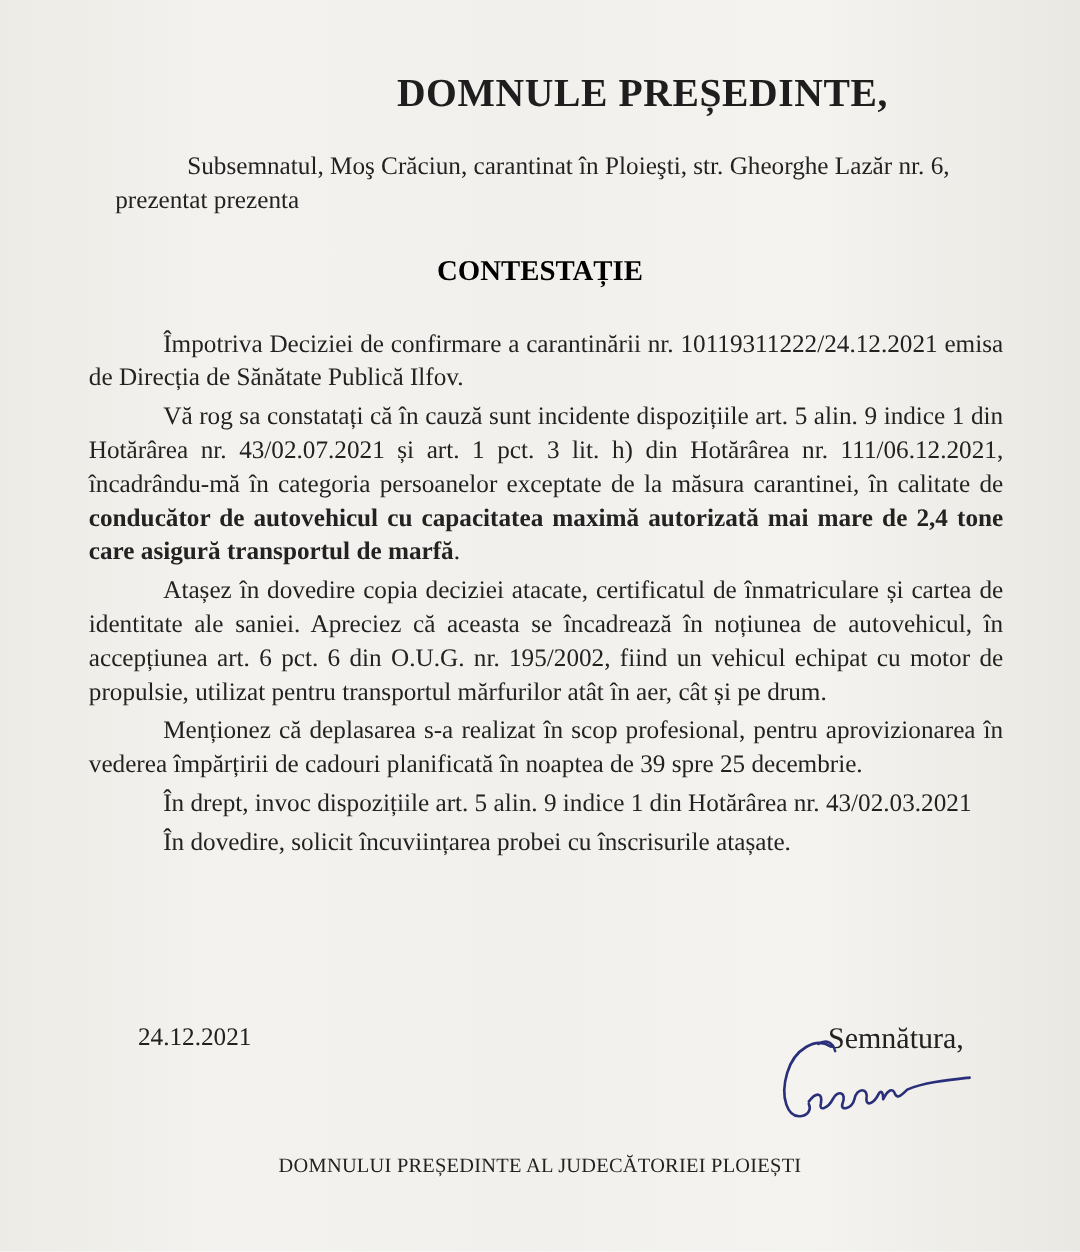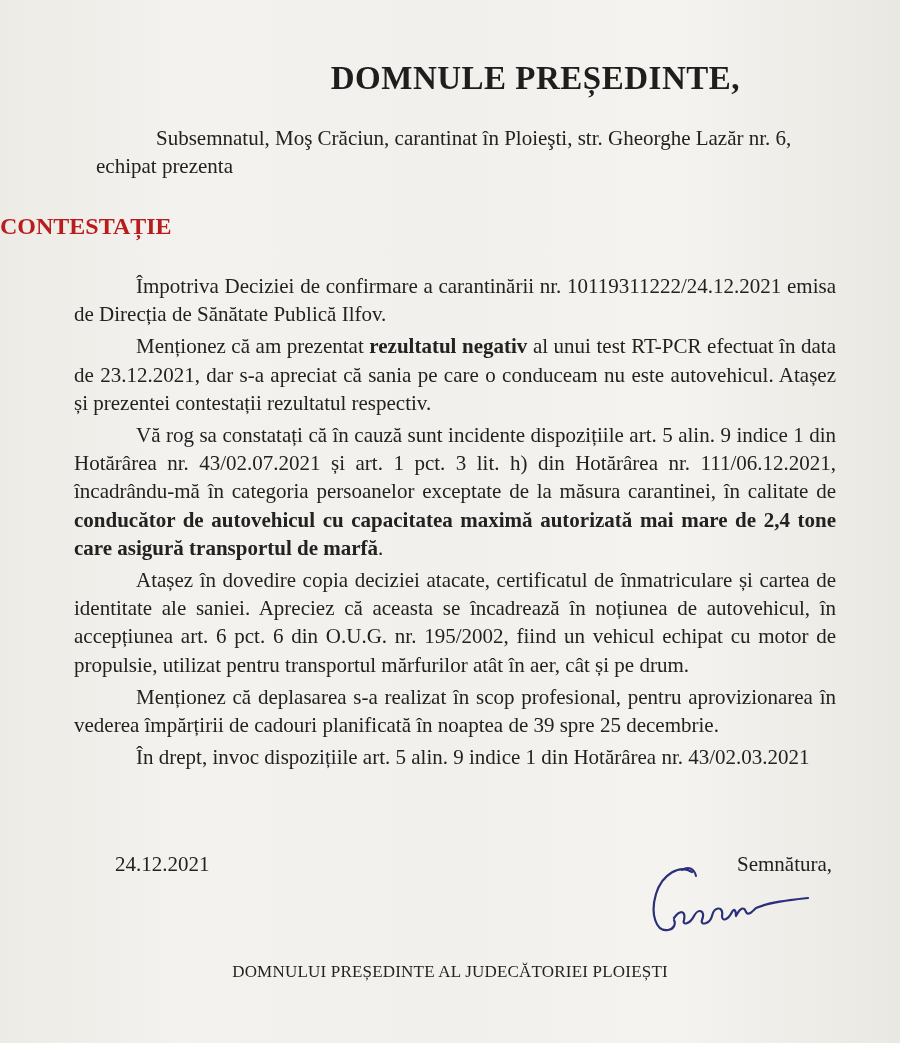--- a/index.html
+++ b/index.html
@@ -14,57 +14,57 @@
   .title {
     position: absolute; top: 60px; left: 0; width: 740px; text-align: right;
     font-weight: bold; font-size: 33px; letter-spacing: 0.5px; color: #1e1e1e;
   }
   .intro {
     position: absolute; top: 124px; left: 76px; width: 760px;
     font-size: 21px; line-height: 28px; margin-left: 20px;
   }
   .intro .l1 { padding-left: 60px; display: block; }
   .subtitle {
-    position: absolute; top: 213px; left: 0; width: 900px; text-align: left;
-    font-weight: bold; font-size: 24px; color: #b91c1c;
+    position: absolute; top: 213px; left: 0; width: 900px; text-align: center;
+    font-weight: bold; font-size: 24px; color: #000000;
   }
   .body {
     position: absolute; top: 268px; left: 70px; width: 770px;
     font-size: 21px; line-height: 28.2px; text-align: justify;
   }
   .body p { margin: 4px; text-indent: 62px; }
   .body b { font-weight: bold; }
   .date { position: absolute; top: 852px; left: 115px; font-size: 21px; }
-  .sig-label { position: absolute; top: 852px; left: 737px; font-size: 21px; text-align: right; }
+  .sig-label { position: absolute; top: 852px; left: 690px; font-size: 25px; text-align: right; }
   .signature { position: absolute; top: 860px; left: 640px; width: 200px; height: 80px; }
   .footer {
     position: absolute; top: 962px; left: 0; width: 900px; text-align: center;
     font-size: 17px; letter-spacing: 0.2px;
   }
 </style>
 </head>
 <body>
 
 <div class="page">
   <div class="title">DOMNULE PREȘEDINTE,</div>
 
   <div class="intro">
     <span class="l1">Subsemnatul, Moş Crăciun, carantinat în Ploieşti, str. Gheorghe Lazăr nr. 6,</span>
-    <span>echipat prezenta</span>
+    <span>prezentat prezenta</span>
   </div>
 
   <div class="subtitle">CONTESTAȚIE</div>
 
   <div class="body">
     <p>Împotriva Deciziei de confirmare a carantinării nr. 10119311222/24.12.2021 emisa de Direcția de Sănătate Publică Ilfov.</p>
-    <p><span>Menționez că am prezentat </span><b>rezultatul negativ</b><span> al unui test RT-PCR efectuat în data de 23.12.2021, dar s-a apreciat că sania pe care o conduceam nu este autovehicul. Atașez și prezentei contestații rezultatul respectiv.</span></p>
     <p><span>Vă rog sa constatați că în cauză sunt incidente dispozițiile art. 5 alin. 9 indice 1 din Hotărârea nr. 43/02.07.2021 și art. 1 pct. 3 lit. h) din Hotărârea nr. 111/06.12.2021, încadrându-mă în categoria persoanelor exceptate de la măsura carantinei, în calitate de </span><b>conducător de autovehicul cu capacitatea maximă autorizată mai mare de 2,4 tone care asigură transportul de marfă</b><span>.</span></p>
     <p>Atașez în dovedire copia deciziei atacate, certificatul de înmatriculare și cartea de identitate ale saniei. Apreciez că aceasta se încadrează în noțiunea de autovehicul, în accepțiunea art. 6 pct. 6 din O.U.G. nr. 195/2002, fiind un vehicul echipat cu motor de propulsie, utilizat pentru transportul mărfurilor atât în aer, cât și pe drum.</p>
     <p>Menționez că deplasarea s-a realizat în scop profesional, pentru aprovizionarea în vederea împărțirii de cadouri planificată în noaptea de 39 spre 25 decembrie.</p>
     <p>În drept, invoc dispozițiile art. 5 alin. 9 indice 1 din Hotărârea nr. 43/02.03.2021</p>
+    <p>În dovedire, solicit încuviințarea probei cu înscrisurile atașate.</p>
   </div>
 
   <div class="date">24.12.2021</div>
   <div class="sig-label">Semnătura,</div>
 
   <svg class="signature" viewBox="0 0 200 80">
     <path d="M52 12 C40 4, 22 14, 16 34 C10 54, 16 72, 28 70 C34 69, 36 64, 34 60
              M34 58 C40 50, 46 50, 44 60 C42 66, 50 64, 54 56
              M54 56 C58 48, 66 50, 62 60 C60 66, 70 64, 72 56
              M72 56 C74 46, 84 46, 82 56 C82 62, 88 60, 92 52 C94 48, 96 50, 96 56

